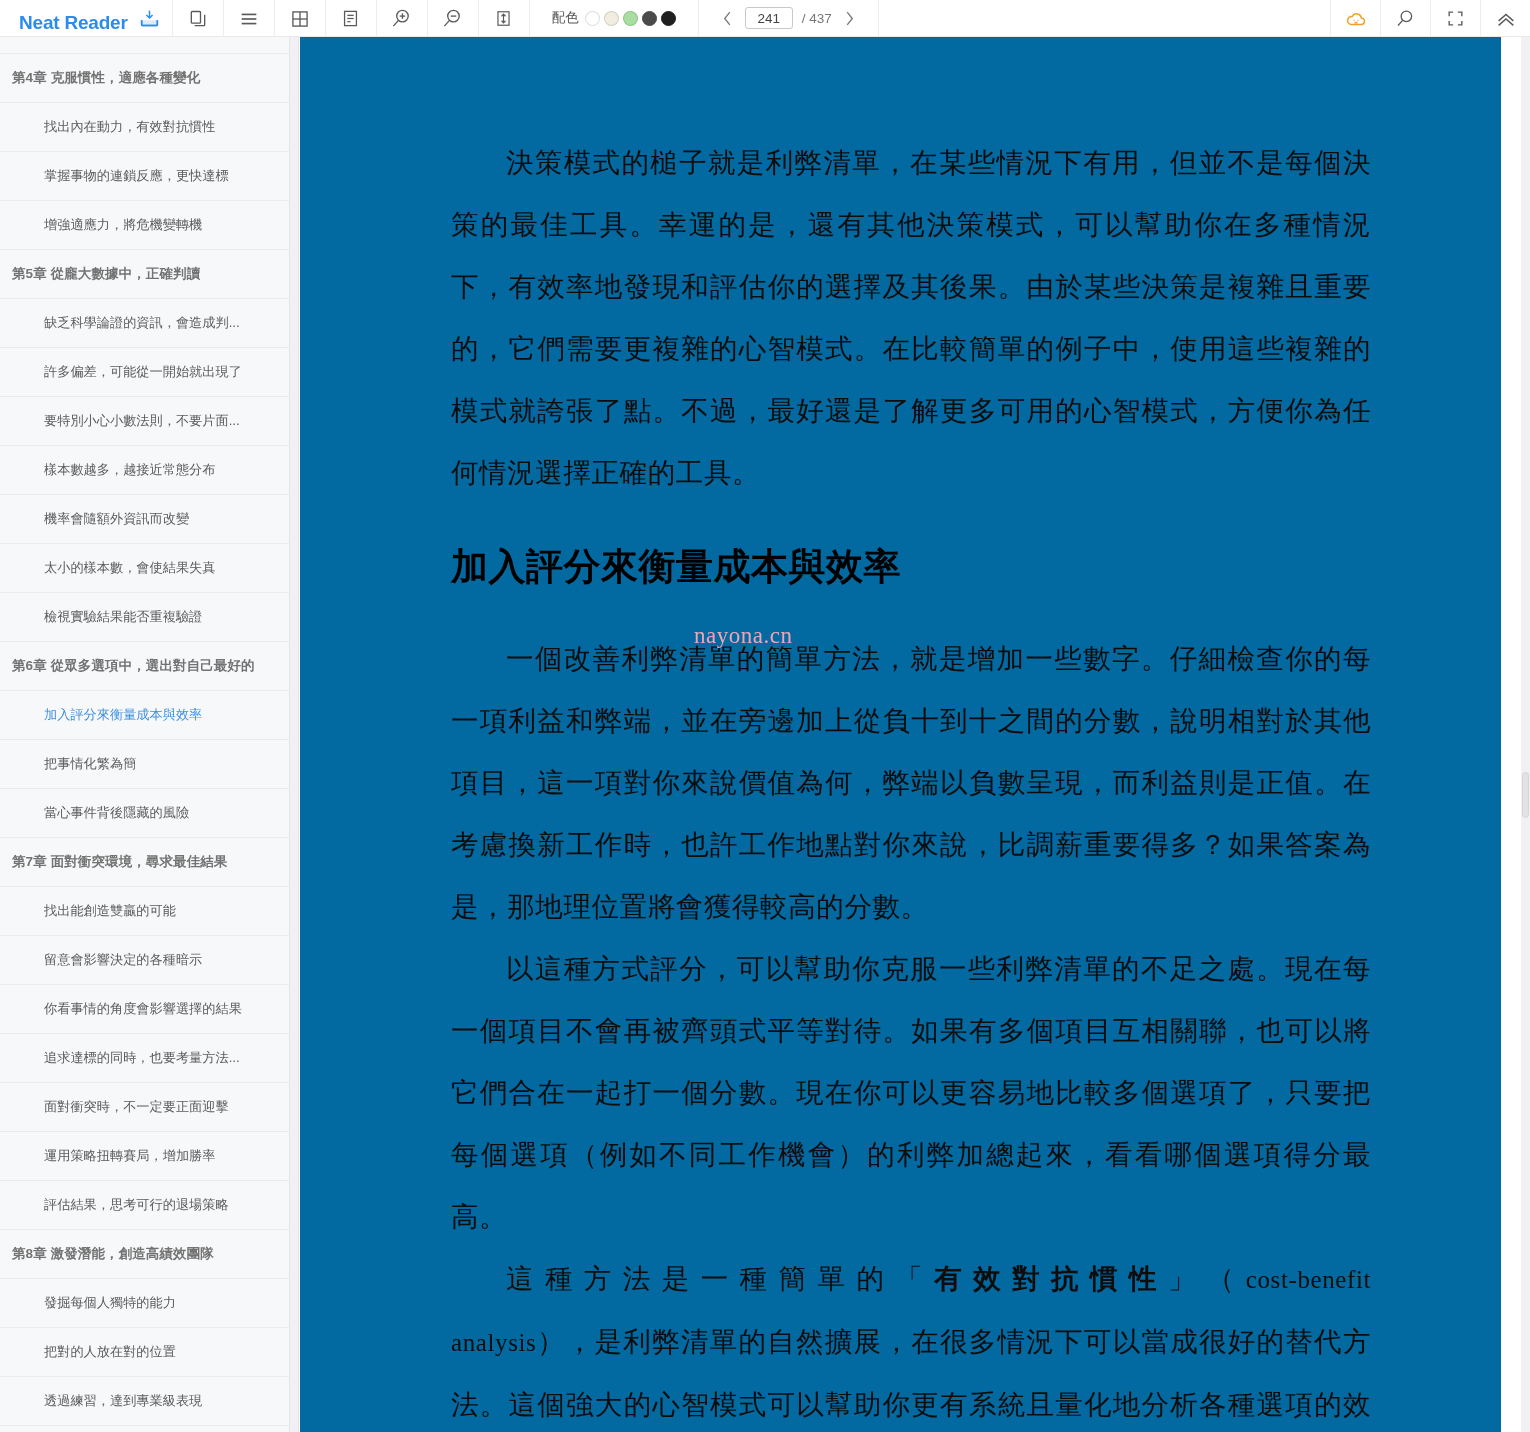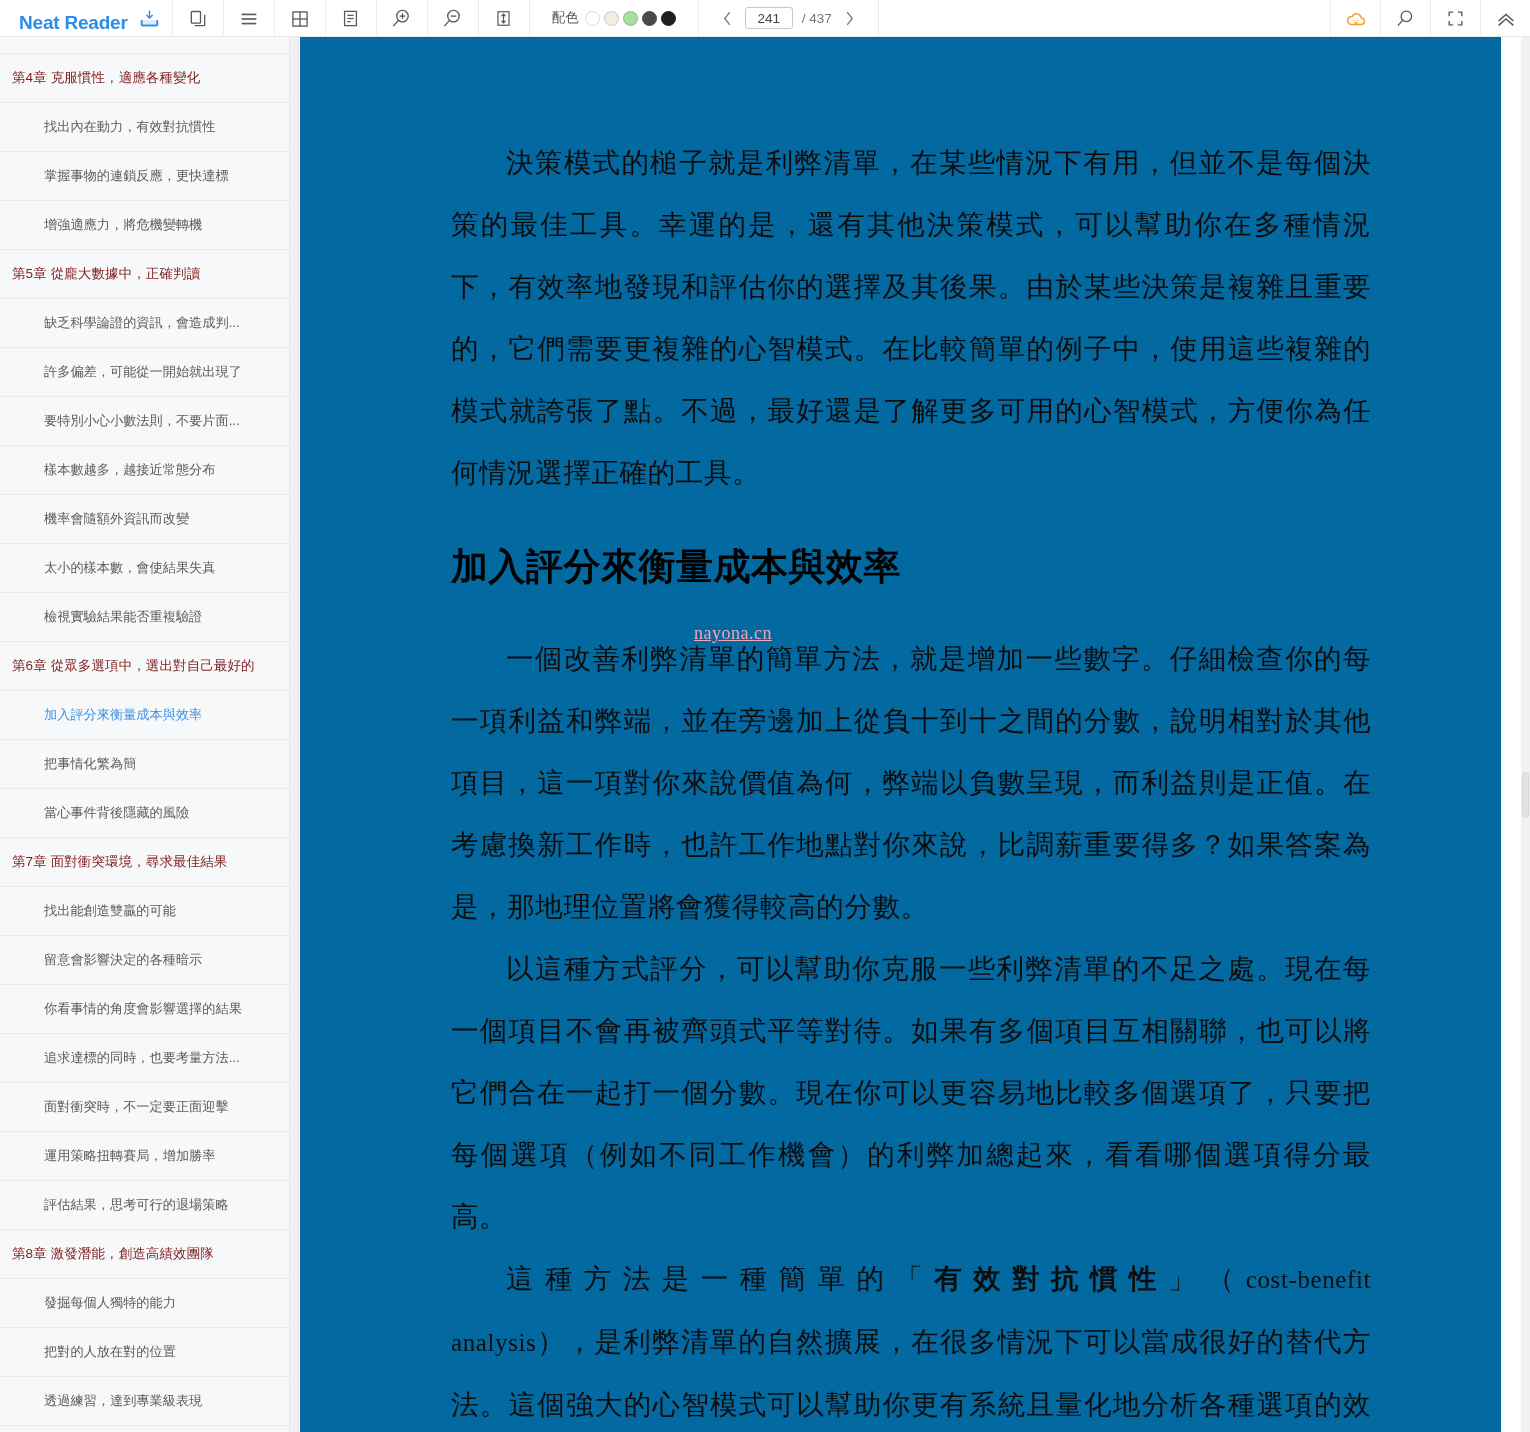--- a/index.html
+++ b/index.html
@@ -137,22 +137,22 @@
   }
   .toc-row {
     border-bottom: 1px solid #ececee;
     cursor: pointer;
     min-height: 49px;
     display: flex;
     align-items: center;
   }
   .toc-chapter {
     font-size: 13.5px;
-    font-weight: normal;
-    color: #7f1d1d;
+    font-weight: bold;
+    color: #737373;
     padding: 14px 10px 14px 12px;
     line-height: 1.35;
     letter-spacing: 0.1px;
     white-space: nowrap;
     overflow: hidden;
   }
   .toc-section {
     font-size: 13.2px;
     font-weight: normal;
     color: #5b5b5b;
@@ -218,26 +218,25 @@
   }
   .spread-run { letter-spacing: 6.5px; }
   .latin { font-family: "Liberation Serif", serif; font-size: 25px; }
 
   
   #watermark {
     position: absolute;
     left: 243px;
     top: 586px;
     font-family: "Liberation Serif", serif;
-    font-size: 18px;
+    font-size: 23px;
     color: #f0a5b4;
     letter-spacing: 0.5px;
     pointer-events: none;
     user-select: none;
-    text-decoration: underline;
   }
 
   
   #content-scroll {
     position: absolute;
     top: 37px;
     right: 0;
     width: 9px;
     height: 1395px;
     background: #f1f1f3;

